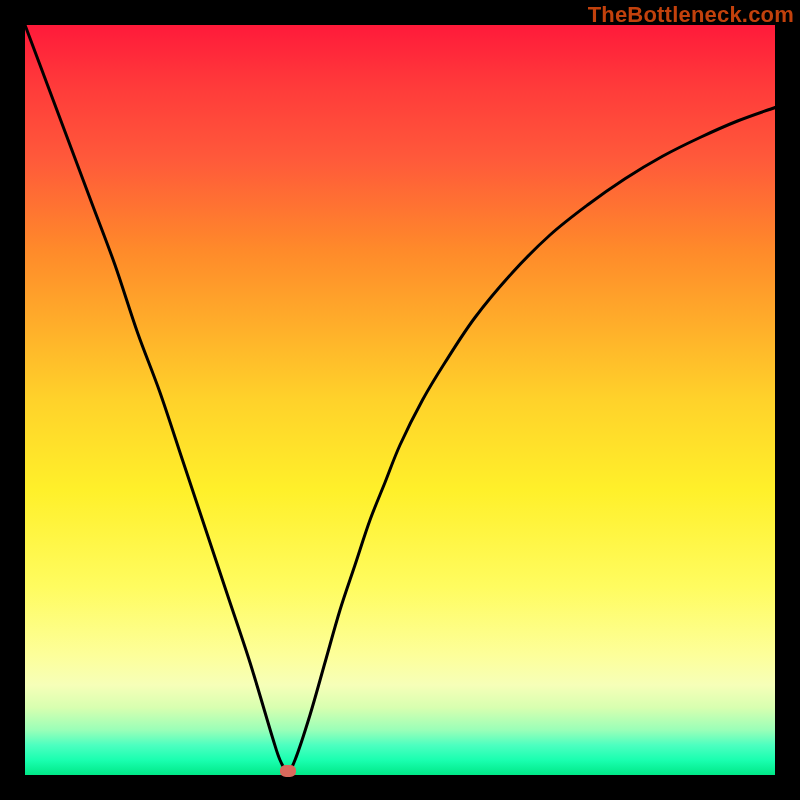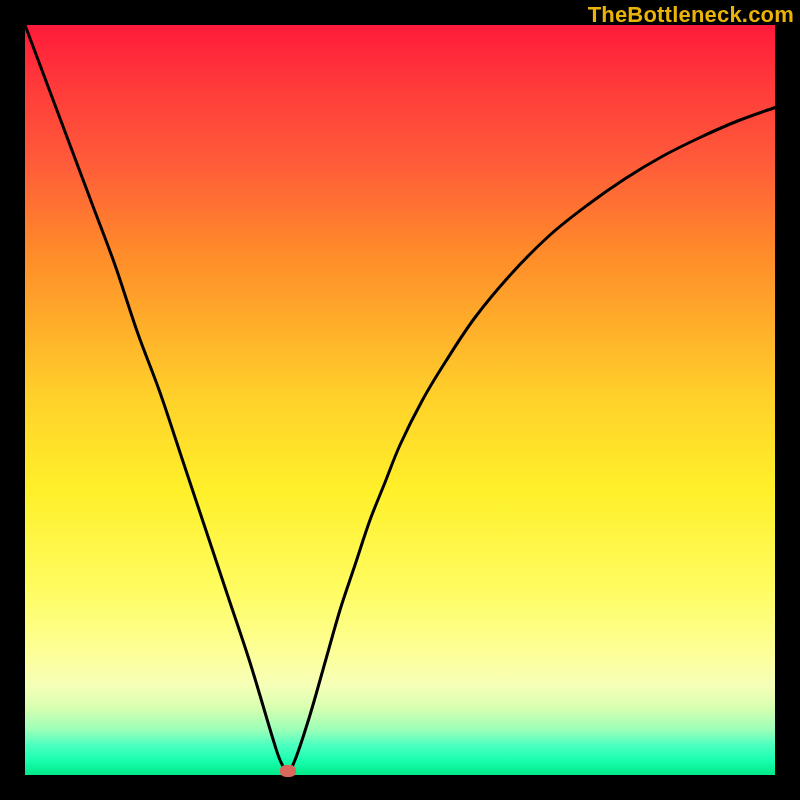--- a/index.html
+++ b/index.html
@@ -34,21 +34,21 @@
       #00e887 100%
     );
   }
   .watermark {
     position: absolute;
     top: 2px;
     right: 6px;
     font-family: Arial, Helvetica, sans-serif;
     font-size: 22px;
     font-weight: 600;
-    color: #eab308;
+    color: #c2410c;
     letter-spacing: 0.2px;
   }
   svg.curve {
     position: absolute;
     left: 0;
     top: 0;
     width: 750px;
     height: 750px;
     overflow: visible;
   }

